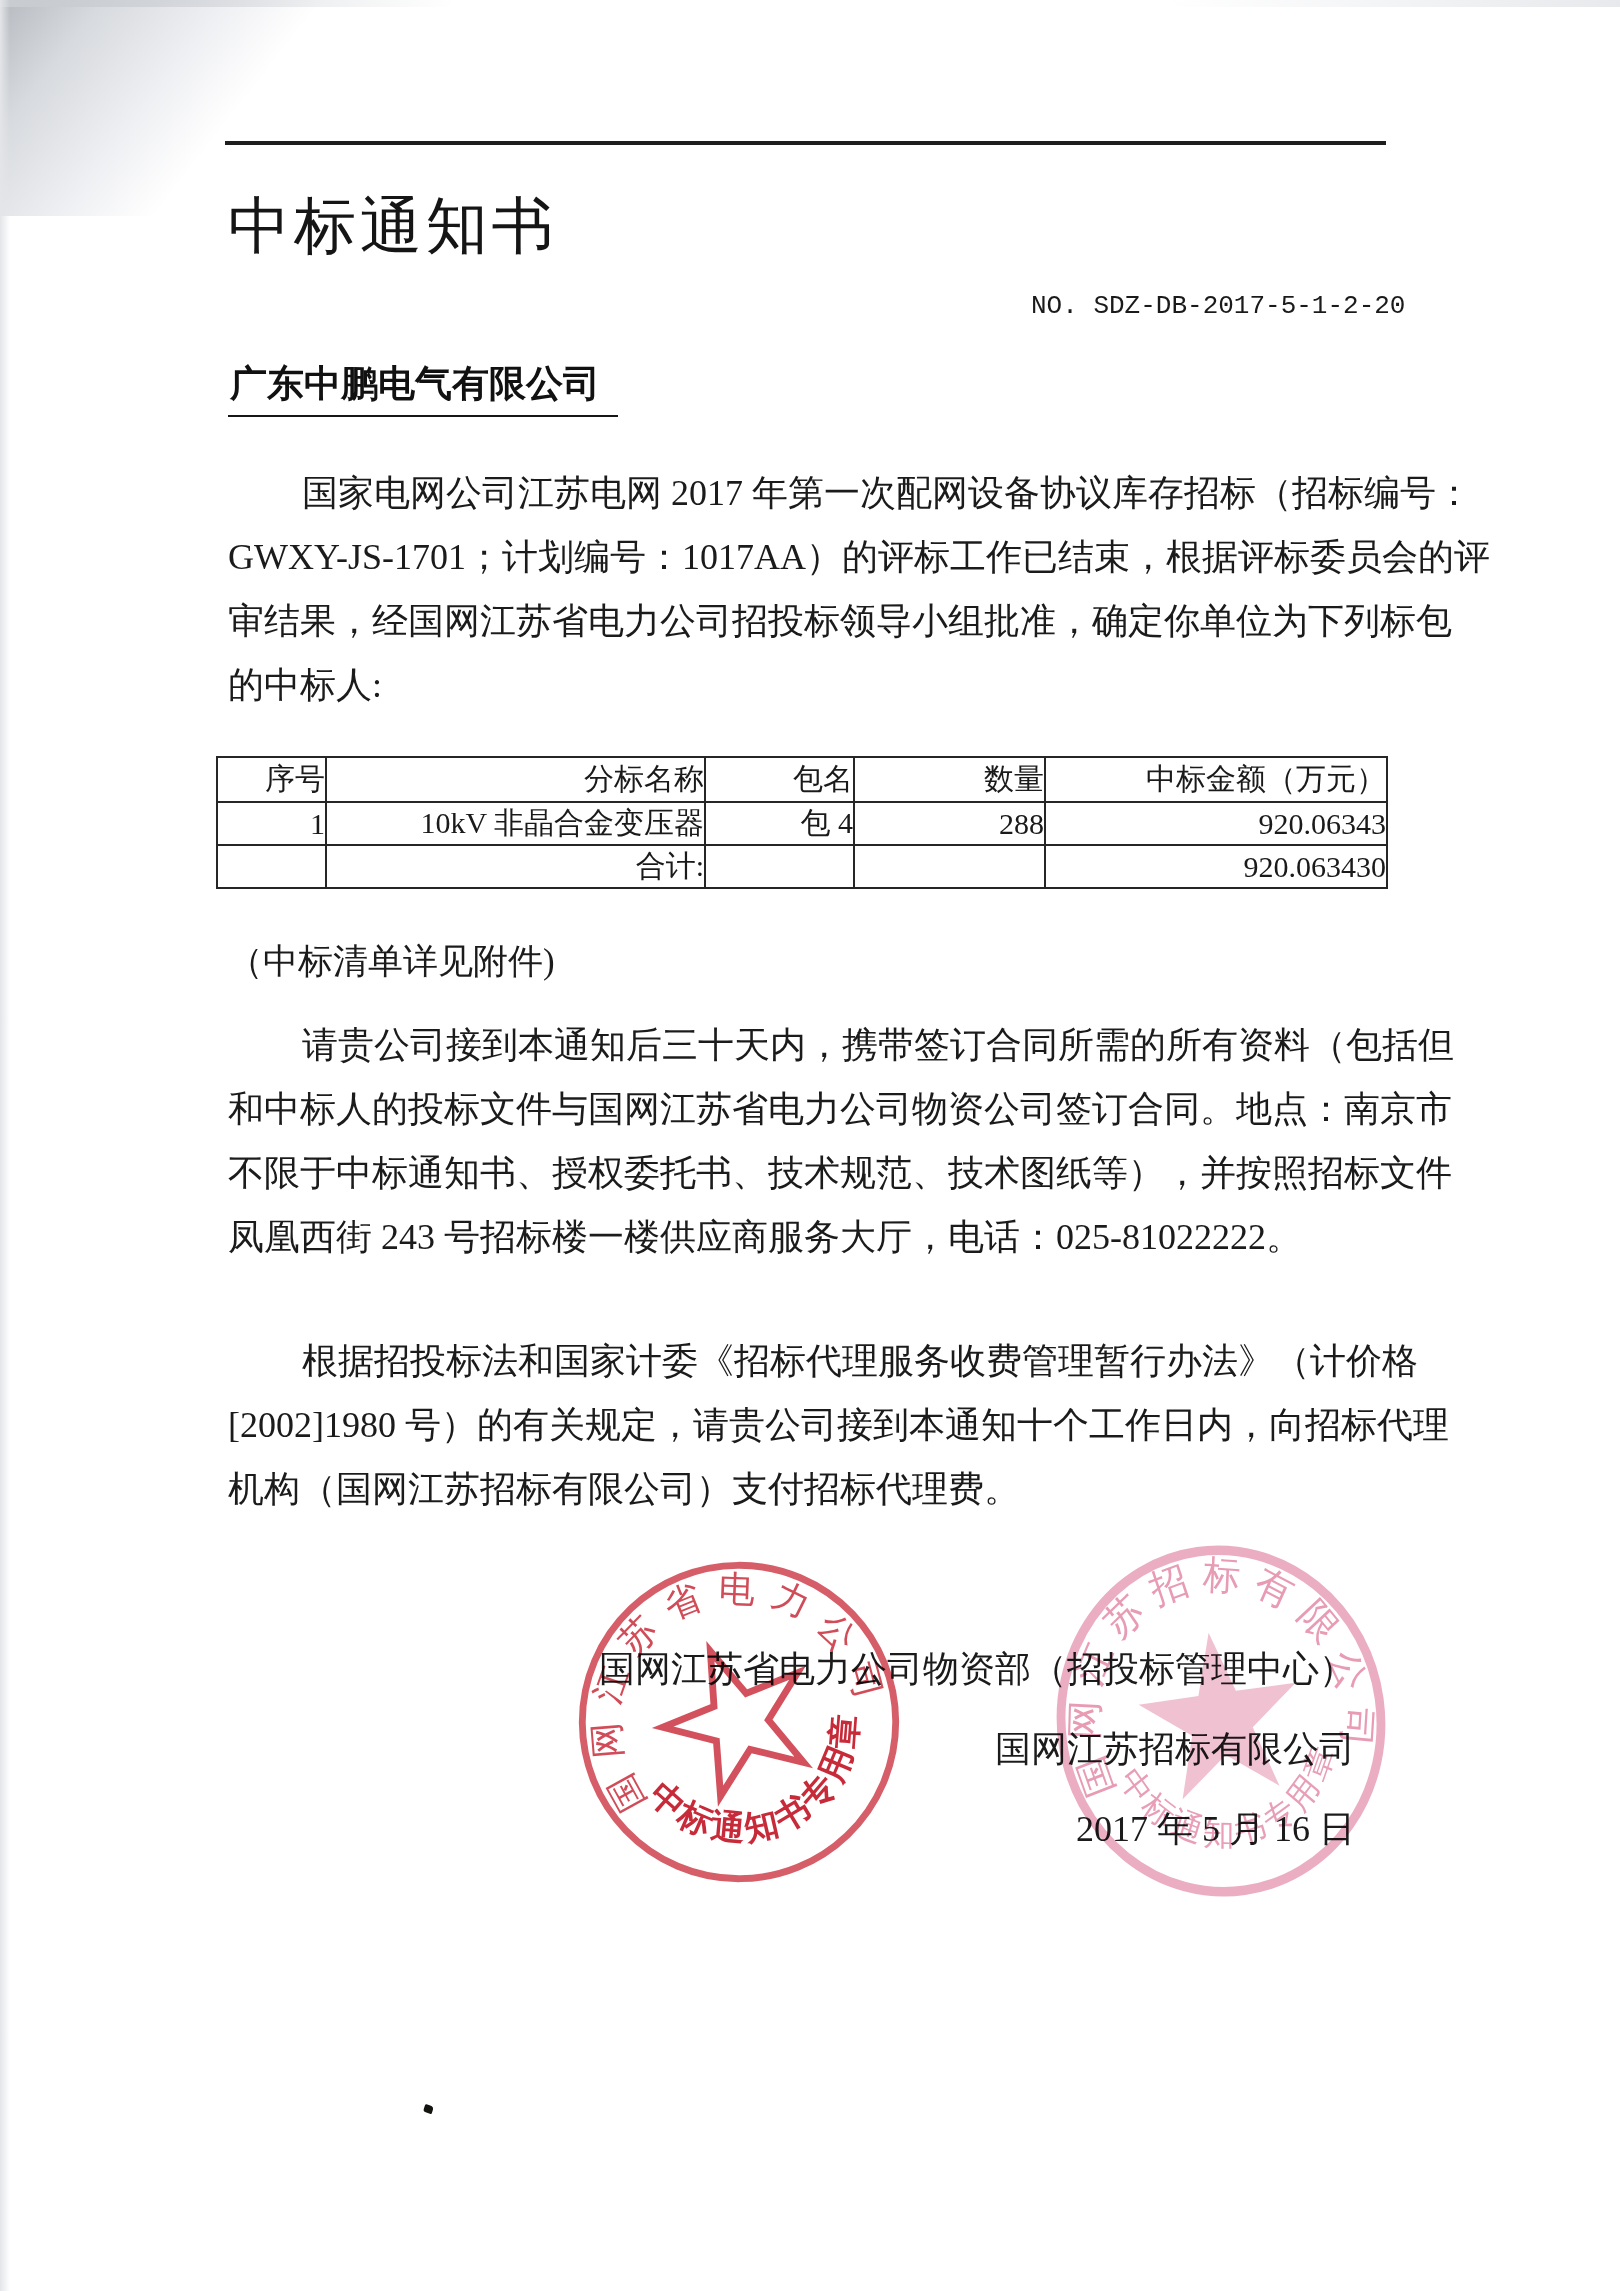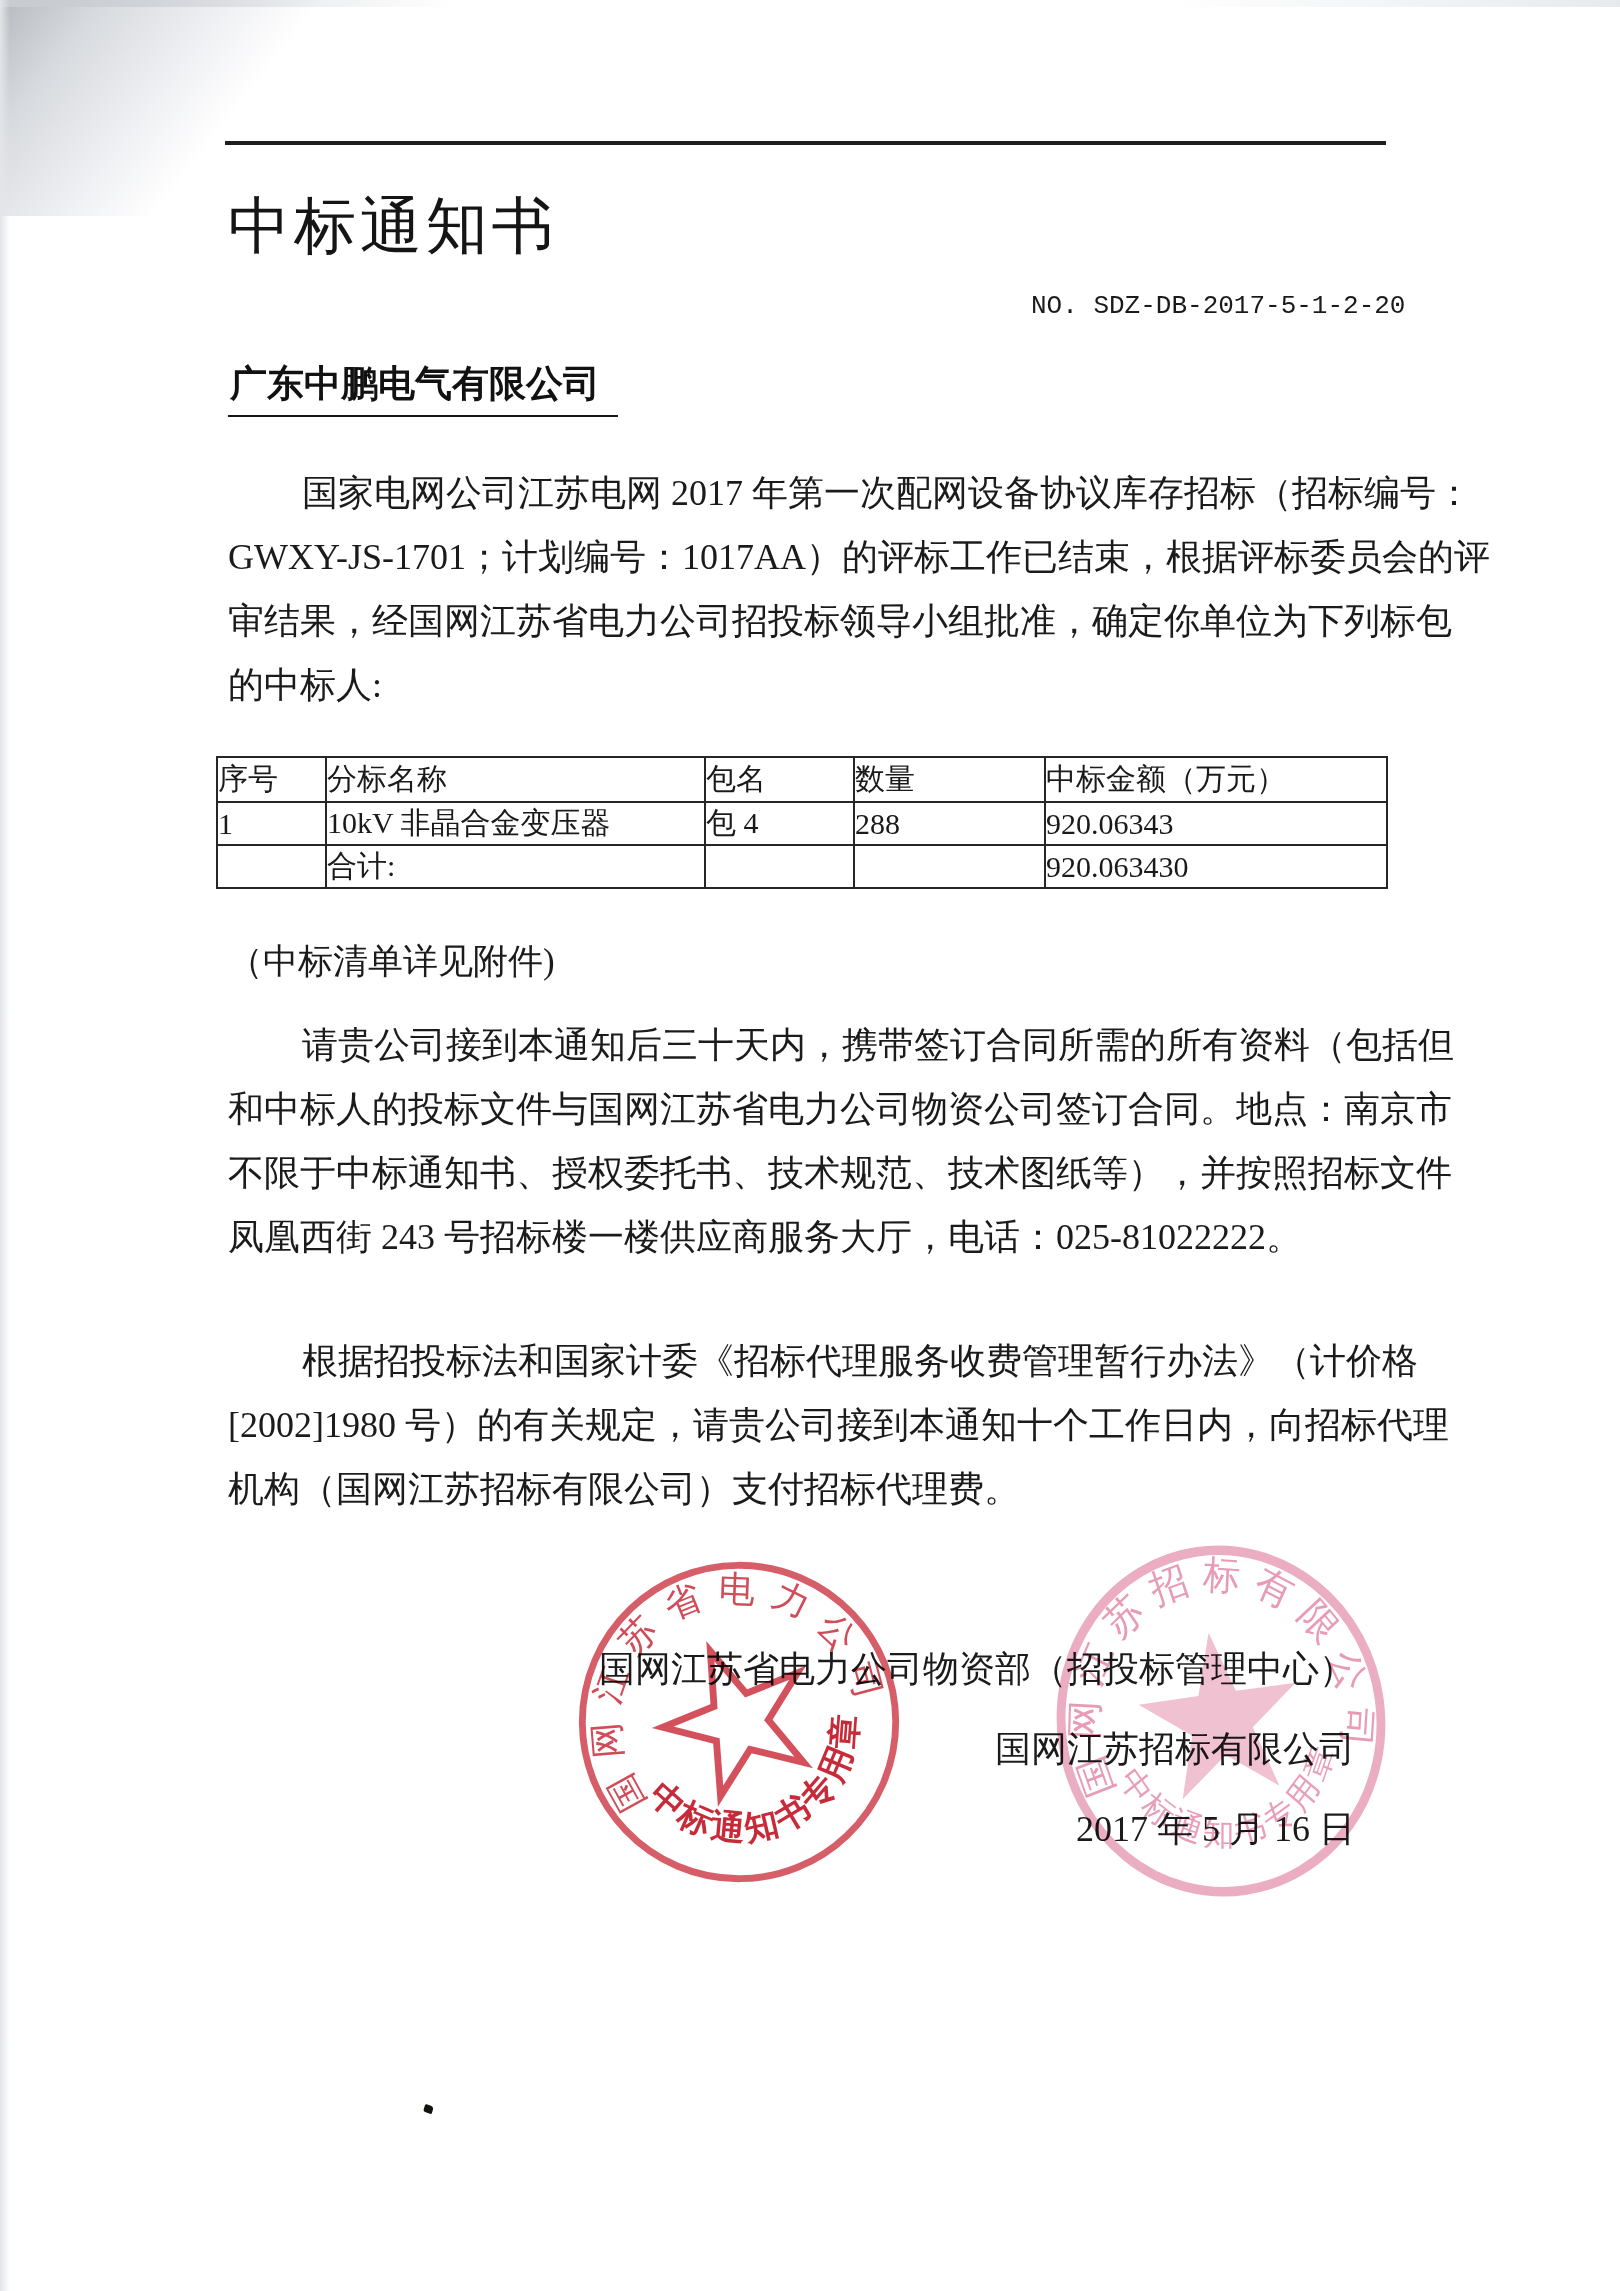--- a/index.html
+++ b/index.html
@@ -62,21 +62,21 @@
     font-size:35px;color:#1b1b1b;white-space:nowrap;
   }
   table.award{
     position:absolute;left:216px;top:756px;
     border-collapse:collapse;table-layout:fixed;
     width:1170px;
     font-size:30px;color:#1a1a1a;
   }
   table.award td,table.award th{
     border:2px solid #262626;
-    text-align:left;vertical-align:middle;
+    text-align:right;vertical-align:middle;
     font-weight:normal;
     padding:0;overflow:hidden;white-space:nowrap;
   }
   table.award tr.hdr td{height:43px;}
   table.award tr.body-row td{height:41px;}
   .sig-block{
     position:absolute;left:228px;top:1629px;width:1127px;
     text-align:right;
   }
   .sig-line{

